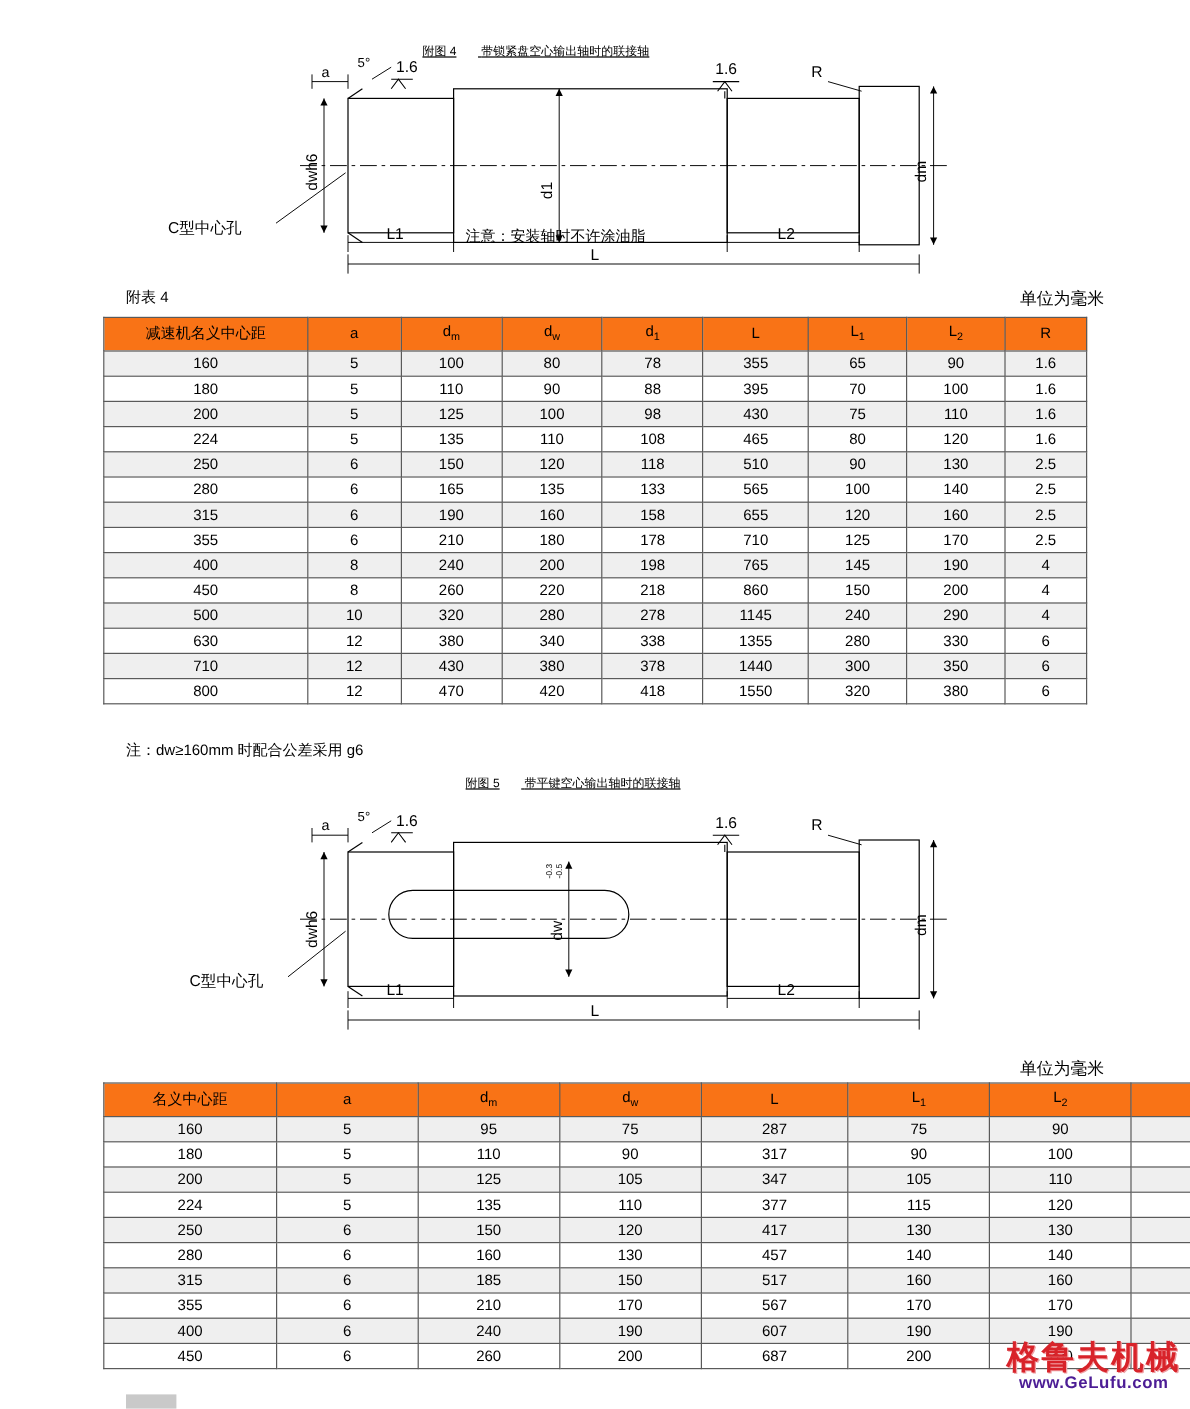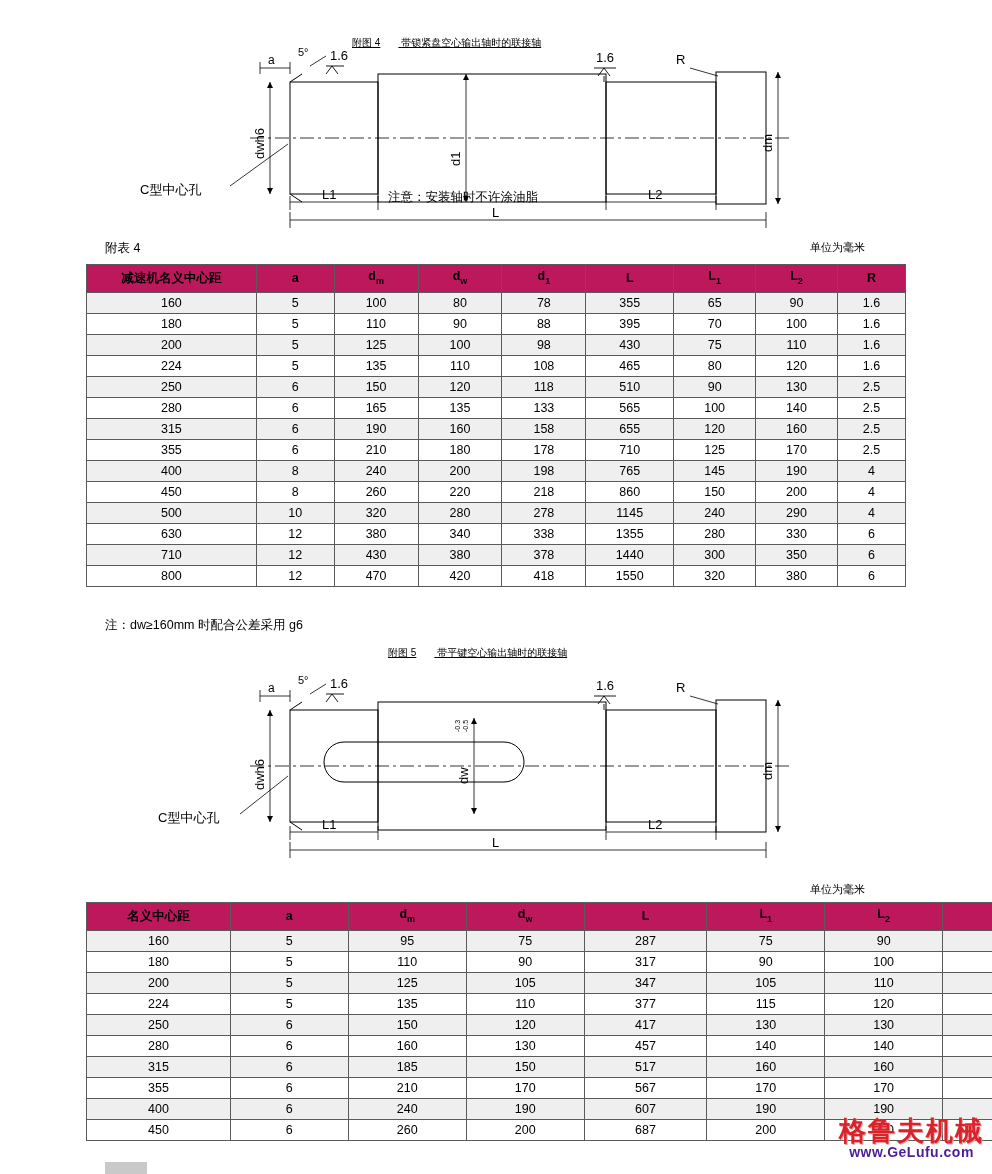--- a/index.html
+++ b/index.html
@@ -16,38 +16,38 @@
 
   
   .fig-cap{position:absolute;font-size:10px;text-decoration:underline;}
   .fig-cap .num{margin-right:18px;}
 
   
   .figwrap{position:absolute;}
 
   svg{display:block;}
   .tbl-label{position:absolute;font-size:12.5px;}
-  .tbl-unit{position:absolute;font-size:11px;}
+  .tbl-unit{position:absolute;font-size:14px;margin-left:40px;}
 
   table.dt{
     border-collapse:collapse;
     font-size:12.5px;
     position:absolute;
   }
   table.dt th, table.dt td{
     border:1px solid #5a5a5a;
     text-align:center;
     padding:0;
     height:20px;
     line-height:20px;
     font-weight:normal;
   }
   table.dt thead th{
-    background:#be185d;
-    font-weight:bold;
+    background:#f97316;
+    font-weight:normal;
     height:22px;line-height:22px;
   }
   table.dt tbody tr:nth-child(odd) td{background:#efefef;}
   table.dt tbody tr:nth-child(even) td{background:#ffffff;}
 
   .note{position:absolute;font-size:12.5px;}
 
   .watermark{
     position:absolute;right:8px;bottom:14px;text-align:center;line-height:1.05;
   }

